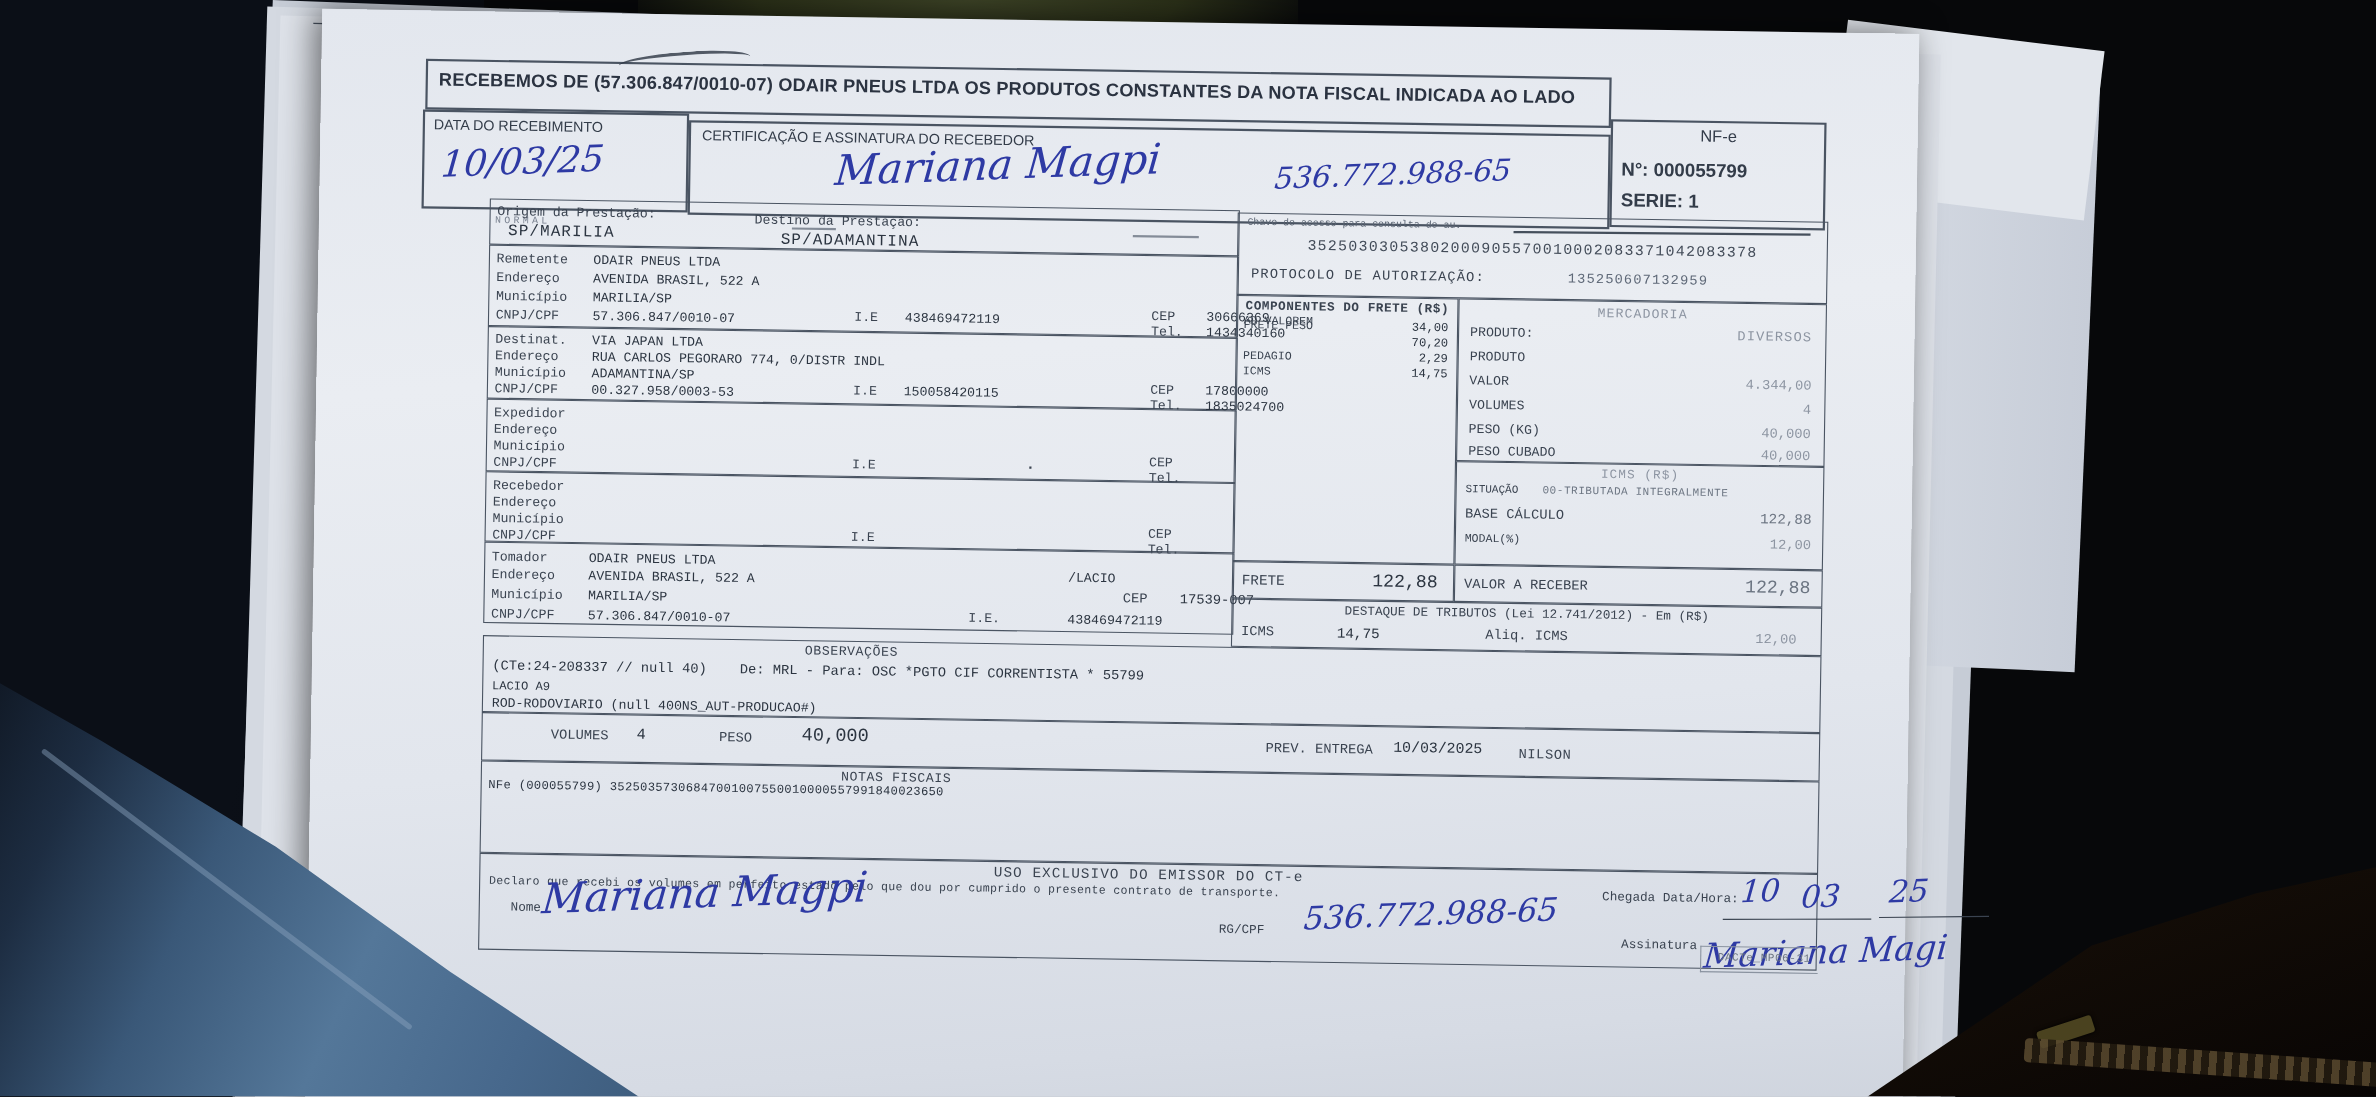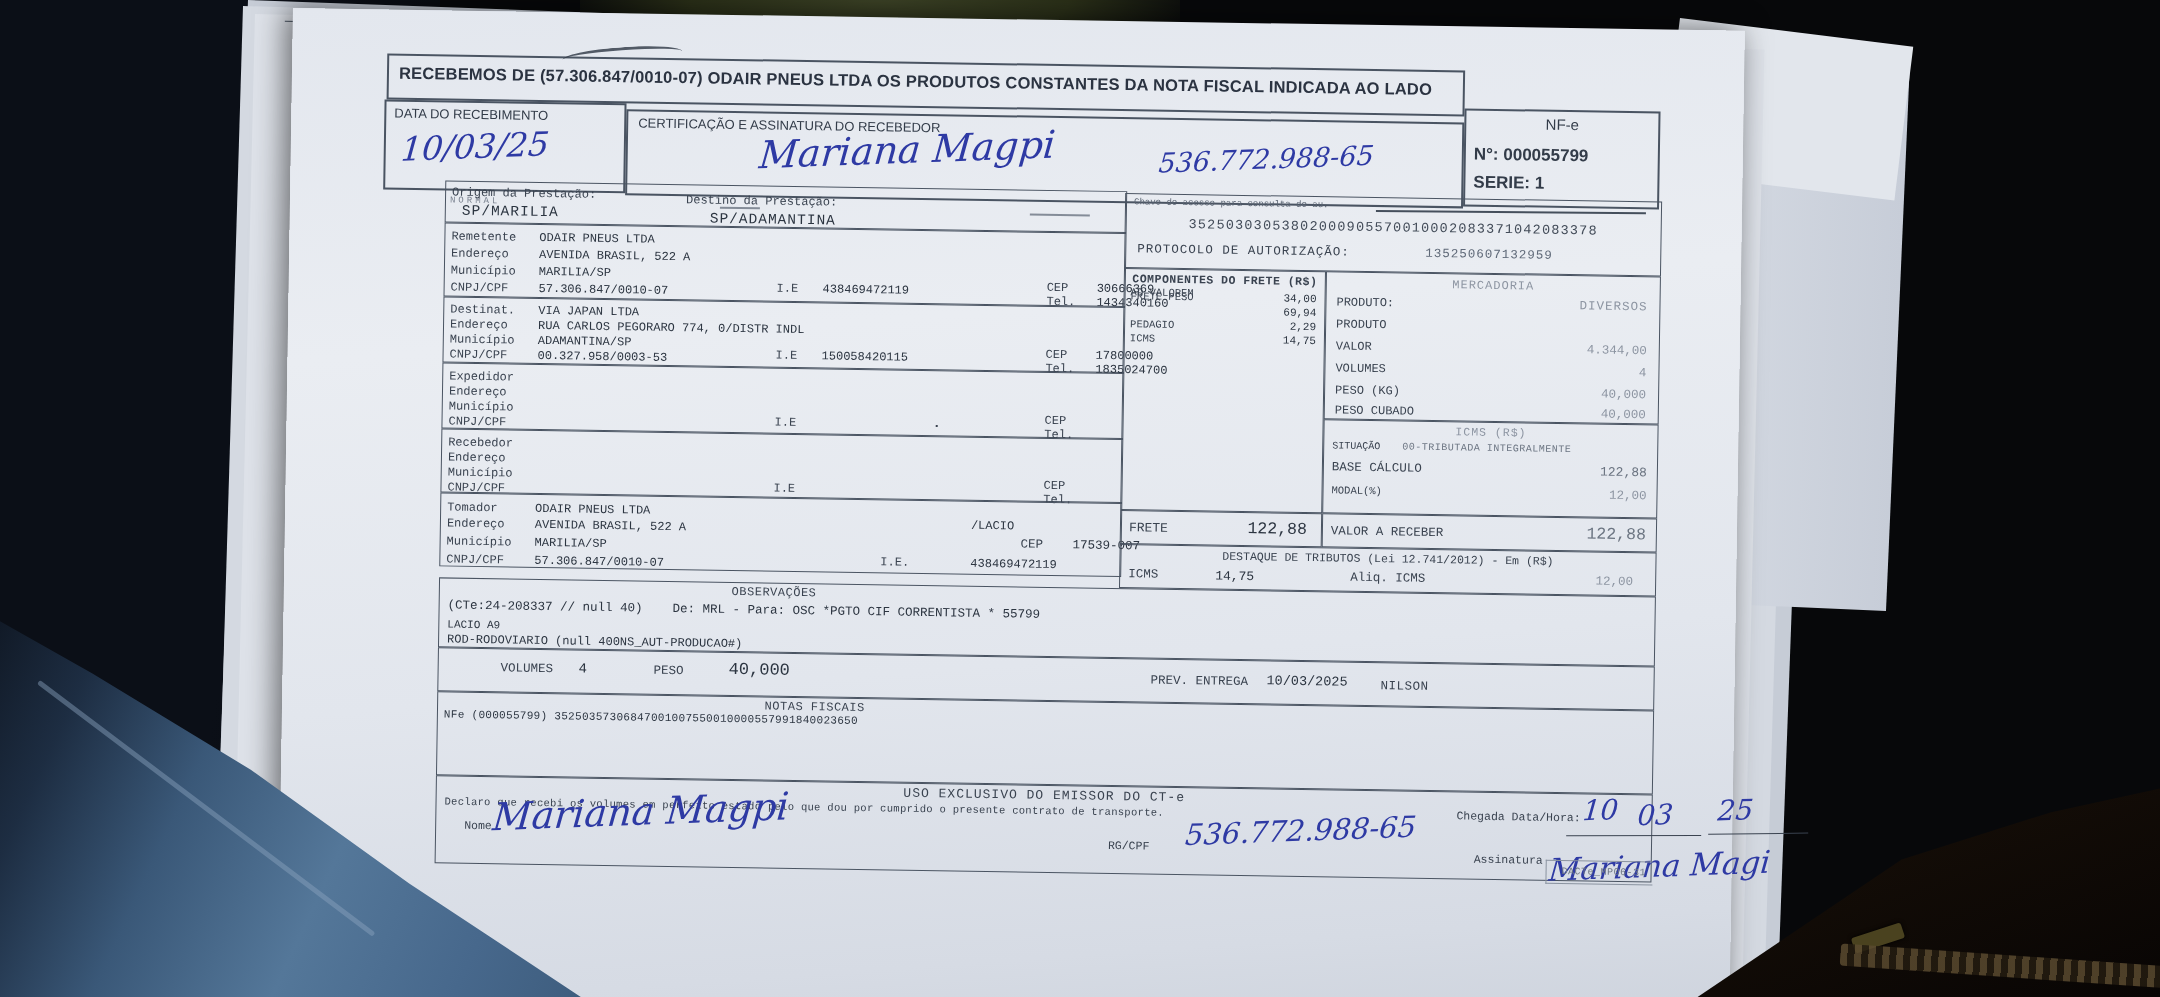--- a/index.html
+++ b/index.html
@@ -171,21 +171,21 @@
       <span class="abs mon" style="left:0;top:22px;width:100%;text-align:center;font-size:13.5px;letter-spacing:1.2px;color:#434c59;">35250303053802000905570010002083371042083378</span>
       <span class="abs mon" style="left:12px;top:48px;font-size:12.5px;letter-spacing:1px;">PROTOCOLO DE AUTORIZAÇÃO:</span>
       <span class="abs mon" style="left:300px;top:48px;font-size:12.5px;letter-spacing:1px;color:#5f London;color:#5f6978;">135250607132959</span>
     </div>
 
     <div class="bx" style="left:835px;top:247px;width:202px;height:242px;">
       <span class="abs mon" style="left:0;top:3px;width:100%;text-align:center;font-size:11.5px;font-weight:bold;letter-spacing:.5px;">COMPONENTES DO FRETE (R$)</span>
       <span class="abs mon" style="left:6px;top:21px;font-size:10.5px;">FRETE PESO</span>
       <span class="abs val" style="right:8px;top:21px;font-size:11px;">34,00</span>
       <span class="abs mon" style="left:6px;top:17px;font-size:10.5px;">AD VALOREM</span>
-      <span class="abs val" style="right:8px;top:35px;font-size:11px;">69,94</span>
+      <span class="abs val" style="right:8px;top:35px;font-size:11px;">70,20</span>
       <span class="abs mon" style="left:6px;top:49px;font-size:10.5px;">PEDAGIO</span>
       <span class="abs val" style="right:8px;top:49px;font-size:11px;">2,29</span>
       <span class="abs mon" style="left:6px;top:63px;font-size:10.5px;">ICMS</span>
       <span class="abs val" style="right:8px;top:63px;font-size:11px;">14,75</span>
     </div>
 
     <div class="bx" style="left:1037px;top:247px;width:335px;height:148px;">
       <span class="abs mon faint" style="left:0;top:4px;width:100%;text-align:center;font-size:12px;letter-spacing:1px;">MERCADORIA</span>
       <span class="abs mon" style="left:10px;top:23px;font-size:12px;">PRODUTO:</span>
       <span class="abs mon faint" style="right:12px;top:23px;font-size:12.5px;letter-spacing:1px;">DIVERSOS</span>

